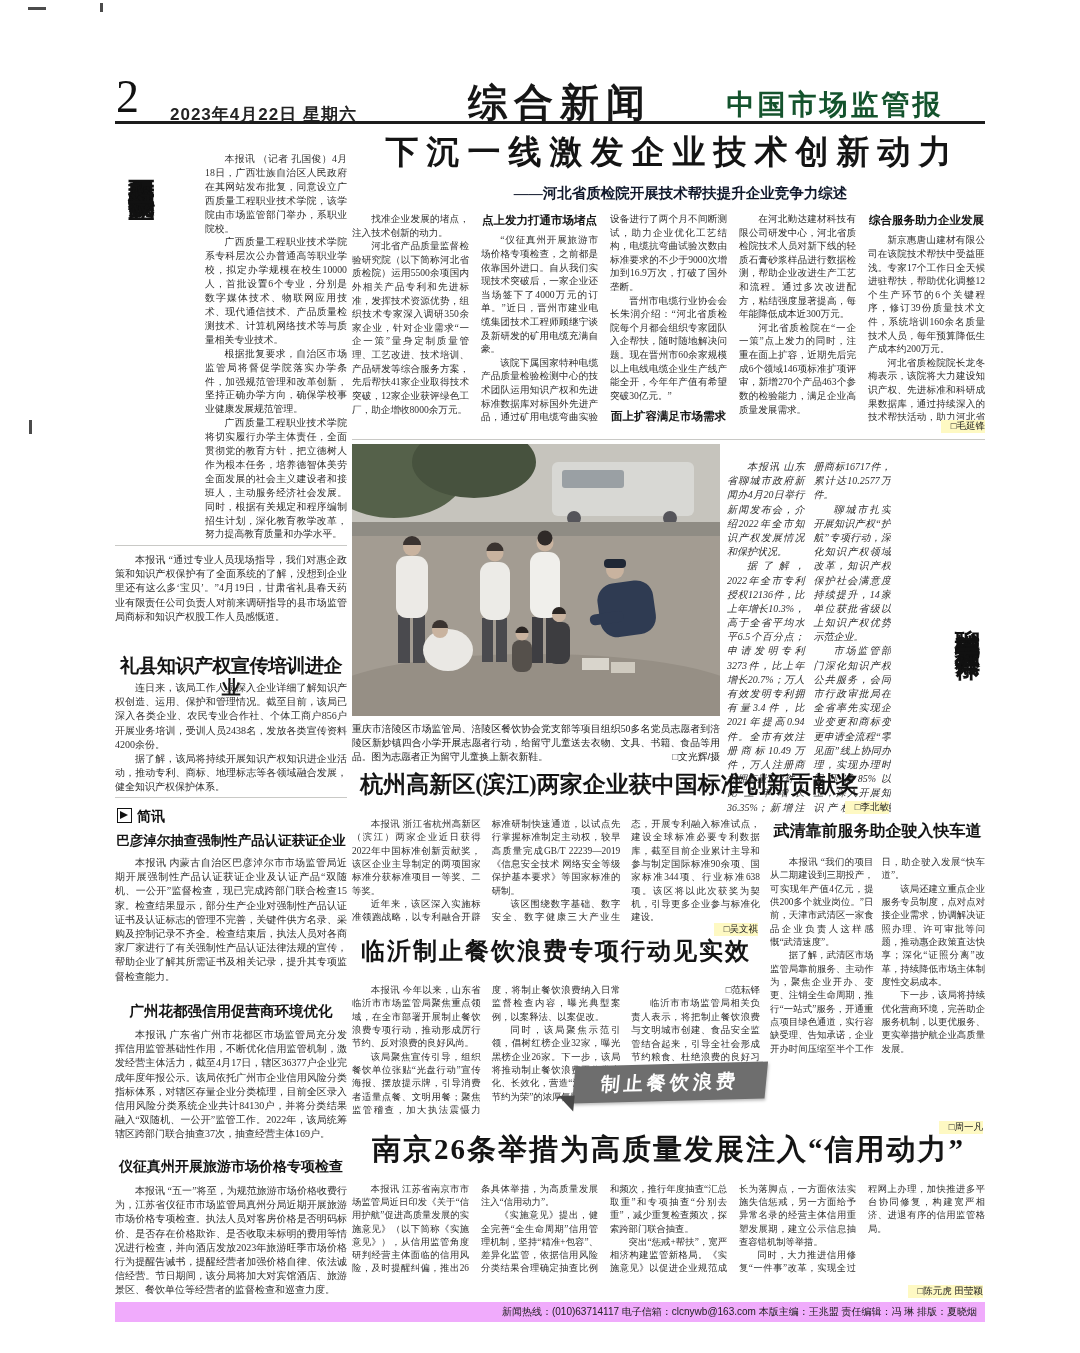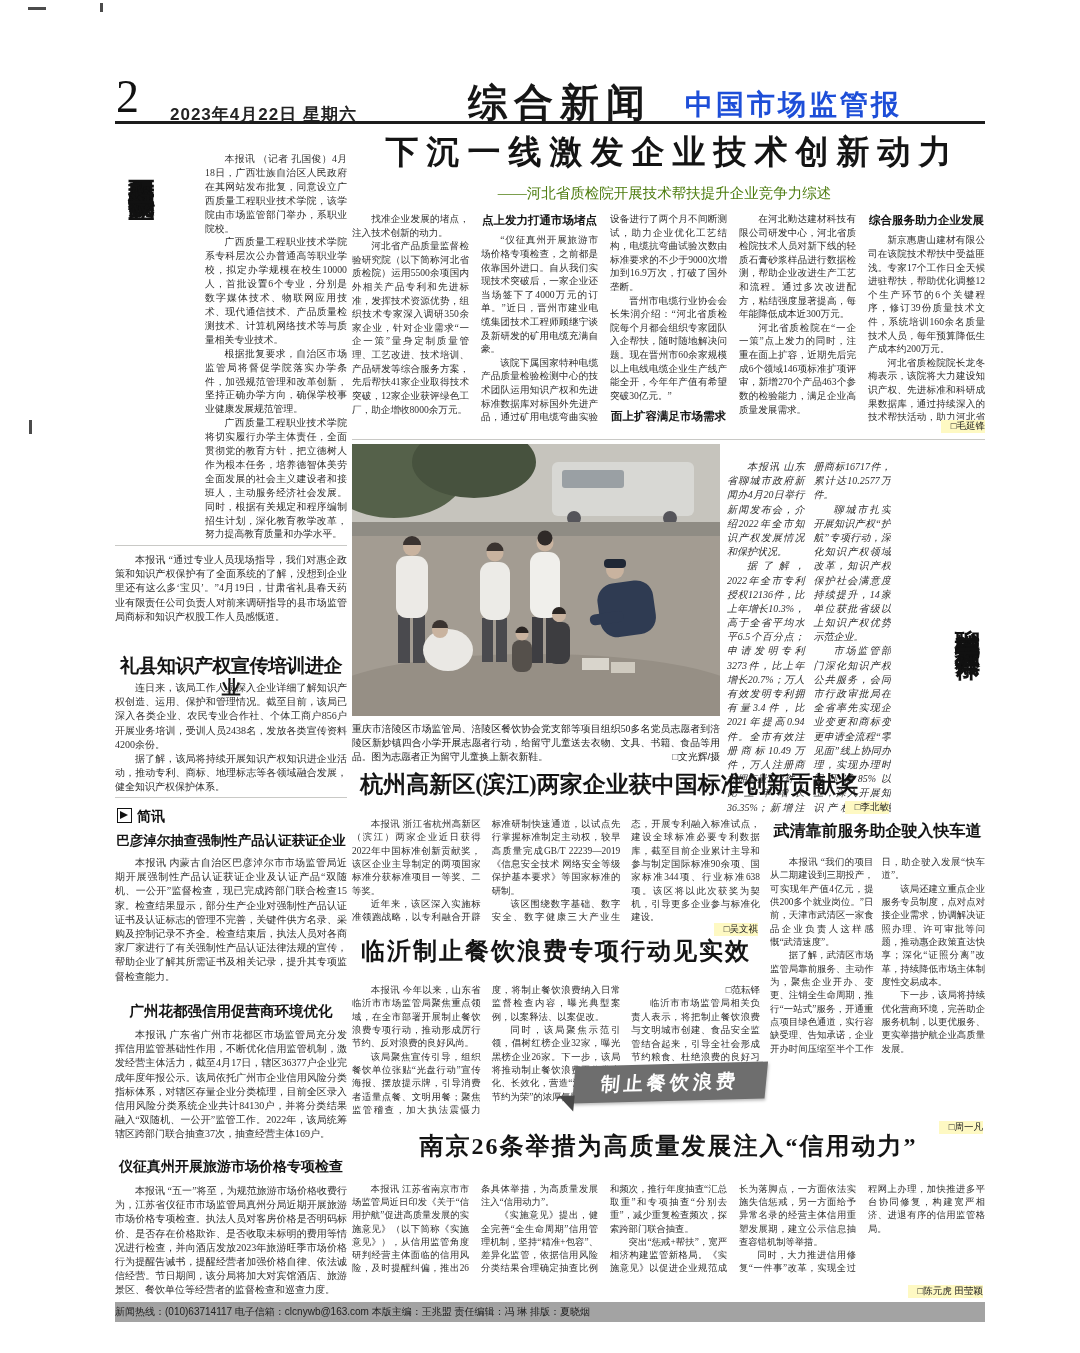--- a/index.html
+++ b/index.html
@@ -6,21 +6,21 @@
   #page{position:relative;width:1080px;height:1353px;background:#fff;overflow:hidden;
         font-family:"Liberation Serif","DejaVu Serif",serif;color:#2a2a2a;}
   .abs{position:absolute;}
   .sans{font-family:"Liberation Sans","DejaVu Sans",sans-serif;}
   .rule{background:#1c1c1c;}
   .hairline{background:#c9c9c6;}
   
   .pageno{font-size:46px;color:#111;line-height:1;}
   .dateline{font-size:17px;font-weight:bold;color:#222;letter-spacing:1px;}
   .section-title{font-size:39px;font-weight:900;letter-spacing:7px;color:#161616;text-align:center;}
-  .masthead{font-size:28px;font-weight:900;color:#1d4ed8;letter-spacing:3px;text-align:left;}
+  .masthead{font-size:28px;font-weight:900;color:#14532d;letter-spacing:3px;text-align:center;}
   
   .art{font-size:9.6px;line-height:1.42;text-align:justify;overflow:hidden;color:#2e2e2e;}
   .art p{margin:0;text-indent:2em;}
   .art p.subhead{font-family:"Liberation Sans","DejaVu Sans",sans-serif;font-weight:bold;font-size:11.5px;
                  text-align:center;text-indent:0;margin:5px 0;color:#111;}
   .art p.byline{text-align:right;text-indent:0;font-family:Liberation Mono, monospace;
                 font-size:9.5px;color:#222;margin-top:14px;}
   .cols2{column-count:2;column-gap:9px;}
   .cols3{column-count:3;column-gap:11px;}
   .cols5{column-count:5;column-gap:12px;}
@@ -37,21 +37,21 @@
   .sq-icon::after{content:"";position:absolute;left:2px;top:2px;border-left:8px solid #111;
                   border-top:4.5px solid transparent;border-bottom:4.5px solid transparent;}
   .brief-label{font-weight:900;font-size:14px;color:#111;}
   
   .badge{position:absolute;background:#6e6e6e;transform:skew(-7deg) rotate(-1.5deg);
          display:flex;align-items:center;justify-content:center;box-shadow:1px 2px 3px rgba(0,0,0,.25);}
   .badge::before{content:"";position:absolute;left:-14px;bottom:-8px;width:0;height:0;
                  border-top:16px solid #474747;border-left:16px solid transparent;}
   .badge-text{color:#fff;font-weight:900;font-size:19px;letter-spacing:4px;}
   
-  .footer-bar{background:#a3a3a3;line-height:20px;text-align:left;font-size:10px;color:#222;
+  .footer-bar{background:#f0abfc;line-height:20px;text-align:right;font-size:10px;color:#222;
               padding-right:8px;box-sizing:border-box;}
   .caption{font-size:9.8px;line-height:1.45;text-align:justify;color:#222;}
   .caption .credit{float:right;font-family:"Liberation Sans","DejaVu Sans",sans-serif;}
 </style>
 </head>
 <body>
 
 <div id="page">
 
   <div class="mark" style="left:28px;top:7px;width:18px;height:3px;"></div>
@@ -102,21 +102,21 @@
         <p class="byline">□吴景胜</p>
       </div>
     <div class="abs brief-title" style="left:0;top:352px;width:232px;font-size:14px;">仪征真州开展旅游市场价格专项检查</div>
     <div class="abs art" style="left:0;top:378px;width:232px;height:120px;font-size:10px;">
         <p>本报讯 “五一”将至，为规范旅游市场价格收费行为，江苏省仪征市市场监管局真州分局近期开展旅游市场价格专项检查。执法人员对客房价格是否明码标价、是否存在价格欺诈、是否收取未标明的费用等情况进行检查，并向酒店发放2023年旅游旺季市场价格行为提醒告诫书，提醒经营者加强价格自律、依法诚信经营。节日期间，该分局将加大对宾馆酒店、旅游景区、餐饮单位等经营者的监督检查和巡查力度。</p>
         <p class="byline">□周  铨</p>
       </div>
   </div>
 
   <div class="abs h-serif" style="left:360px;top:134px;width:625px;font-size:33px;letter-spacing:8px;">下沉一线激发企业技术创新动力</div>
-  <div class="abs" style="left:352px;top:184px;width:625px;text-align:center;font-size:14.5px;font-weight:normal;color:#4d7c0f;">——河北省质检院开展技术帮扶提升企业竞争力综述</div>
+  <div class="abs" style="left:368px;top:184px;width:625px;text-align:center;font-size:14.5px;font-weight:bold;color:#0f172a;">——河北省质检院开展技术帮扶提升企业竞争力综述</div>
   <div class="abs art cols5" style="left:352px;top:212px;width:633px;height:224px;">
       <p>找准企业发展的堵点，注入技术创新的动力。</p>
       <p>河北省产品质量监督检验研究院（以下简称河北省质检院）运用5500余项国内外相关产品专利和先进标准，发挥技术资源优势，组织技术专家深入调研350余家企业，针对企业需求“一企一策”量身定制质量管理、工艺改进、技术培训、产品研发等综合服务方案，先后帮扶41家企业取得技术突破，12家企业获评绿色工厂，助企增收8000余万元。</p>
       <p class="subhead">点上发力打通市场堵点</p>
       <p>“仪征真州开展旅游市场价格专项检查，之前都是依靠国外进口。自从我们实现技术突破后，一家企业还当场签下了4000万元的订单。”近日，晋州市建业电缆集团技术工程师顾继宁谈及新研发的矿用电缆充满自豪。</p>
       <p>该院下属国家特种电缆产品质量检验检测中心的技术团队运用知识产权和先进标准数据库对标国外先进产品，通过矿用电缆弯曲实验设备进行了两个月不间断测试，助力企业优化工艺结构，电缆抗弯曲试验次数由标准要求的不少于9000次增加到16.9万次，打破了国外垄断。</p>
       <p>晋州市电缆行业协会会长朱润介绍：“河北省质检院每个月都会组织专家团队入企帮扶，随时随地解决问题。现在晋州市60余家规模以上电线电缆企业生产线产能全开，今年年产值有希望突破30亿元。”</p>
       <p class="subhead">面上扩容满足市场需求</p>
       <p>在河北勤达建材科技有限公司研发中心，河北省质检院技术人员对新下线的轻质石膏砂浆样品进行数据检测，帮助企业改进生产工艺和流程。通过多次改进配方，粘结强度显著提高，每年能降低成本近300万元。</p>
       <p>河北省质检院在“一企一策”点上发力的同时，注重在面上扩容，近期先后完成6个领域146项标准扩项评审，新增270个产品463个参数的检验能力，满足企业高质量发展需求。</p>
@@ -227,21 +227,21 @@
         <p>同时，该局聚焦示范引领，倡树红榜企业32家，曝光黑榜企业26家。下一步，该局将推动制止餐饮浪费工作常态化、长效化，营造“浪费可耻、节约为荣”的浓厚氛围。</p>
         <p class="byline">□范耘铎</p>
         <p>临沂市市场监管局相关负责人表示，将把制止餐饮浪费与文明城市创建、食品安全监管结合起来，引导全社会形成节约粮食、杜绝浪费的良好习惯。</p>
       </div>
     <div class="badge sans" style="left:222px;top:126px;width:192px;height:37px;">
       <span class="badge-text">制止餐饮浪费</span>
     </div>
   </div>
 
   <div class="abs" style="left:352px;top:1133px;width:633px;height:165px;">
-    <div class="h-serif" style="font-size:24px;letter-spacing:2px;">南京26条举措为高质量发展注入“信用动力”</div>
+    <div class="h-serif" style="font-size:29px;letter-spacing:2px;">南京26条举措为高质量发展注入“信用动力”</div>
     <div class="abs art cols5" style="left:0;top:50px;width:633px;height:112px;font-size:9.3px;">
         <p>本报讯 江苏省南京市市场监管局近日印发《关于“信用护航”促进高质量发展的实施意见》（以下简称《实施意见》），从信用监管角度研判经营主体面临的信用风险，及时提醒纠偏，推出26条具体举措，为高质量发展注入“信用动力”。</p>
         <p>《实施意见》提出，健全完善“全生命周期”信用管理机制，坚持“精准+包容”、差异化监管，依据信用风险分类结果合理确定抽查比例和频次，推行年度抽查“汇总取重”和专项抽查“分别去重”，减少重复检查频次，探索跨部门联合抽查。</p>
         <p>突出“惩戒+帮扶”，宽严相济构建监管新格局。《实施意见》以促进企业规范成长为落脚点，一方面依法实施失信惩戒，另一方面给予异常名录的经营主体信用重塑发展期，建立公示信息抽查容错机制等举措。</p>
         <p>同时，大力推进信用修复“一件事”改革，实现全过程网上办理，加快推进多平台协同修复，构建宽严相济、进退有序的信用监管格局。</p>
       </div>
     <div class="by-abs">□陈元虎  田莹颖</div>
   </div>
 
   <div class="abs footer-bar sans" style="left:115px;top:1302px;width:870px;height:20px;">新闻热线：(010)63714117    电子信箱：clcnywb@163.com    本版主编：王兆盟    责任编辑：冯  琳    排版：夏晓烟</div>

